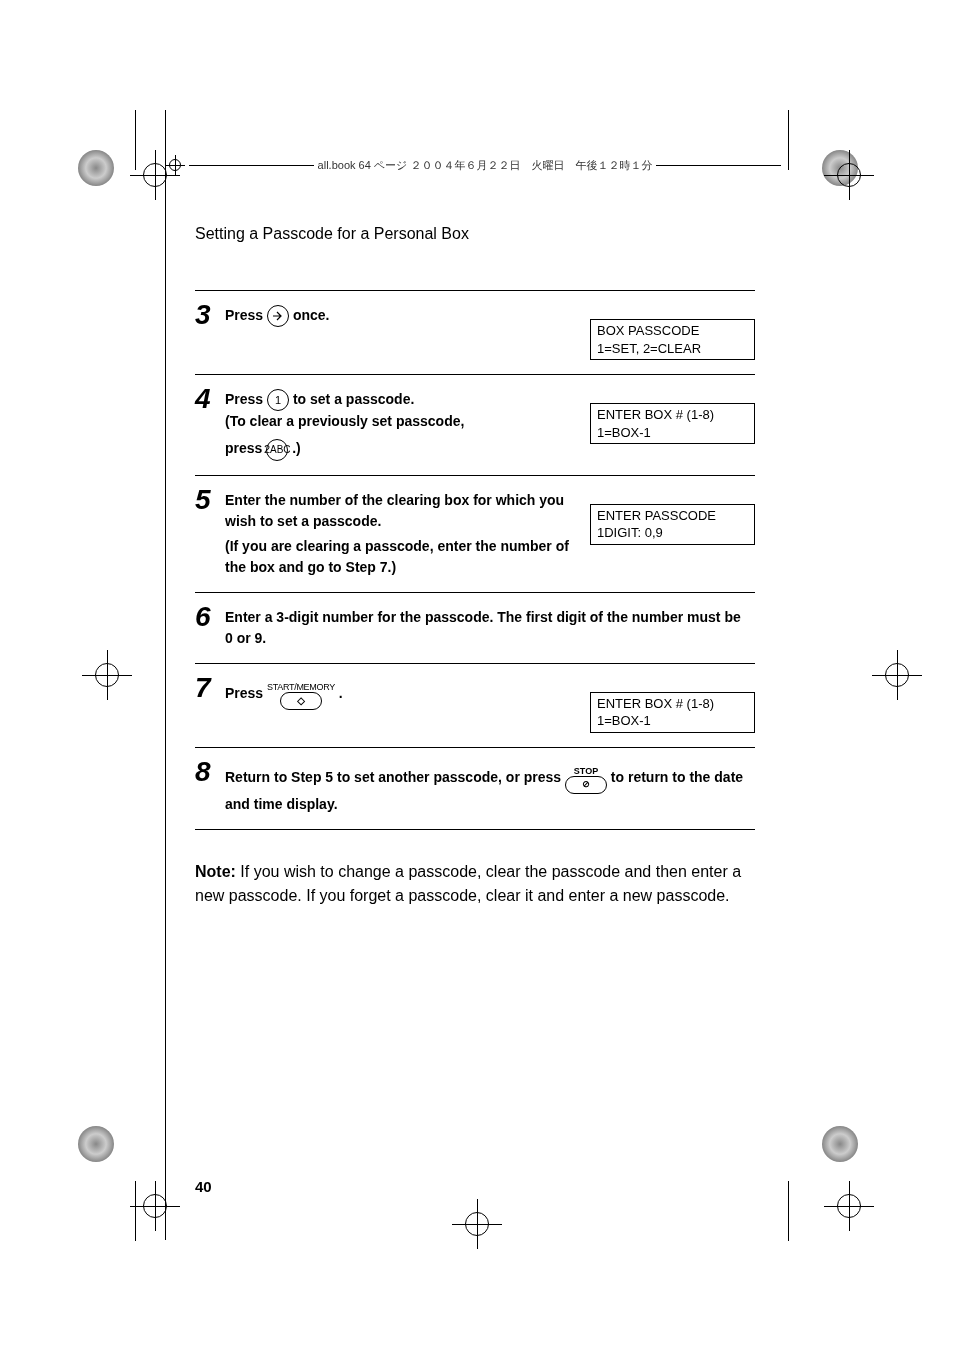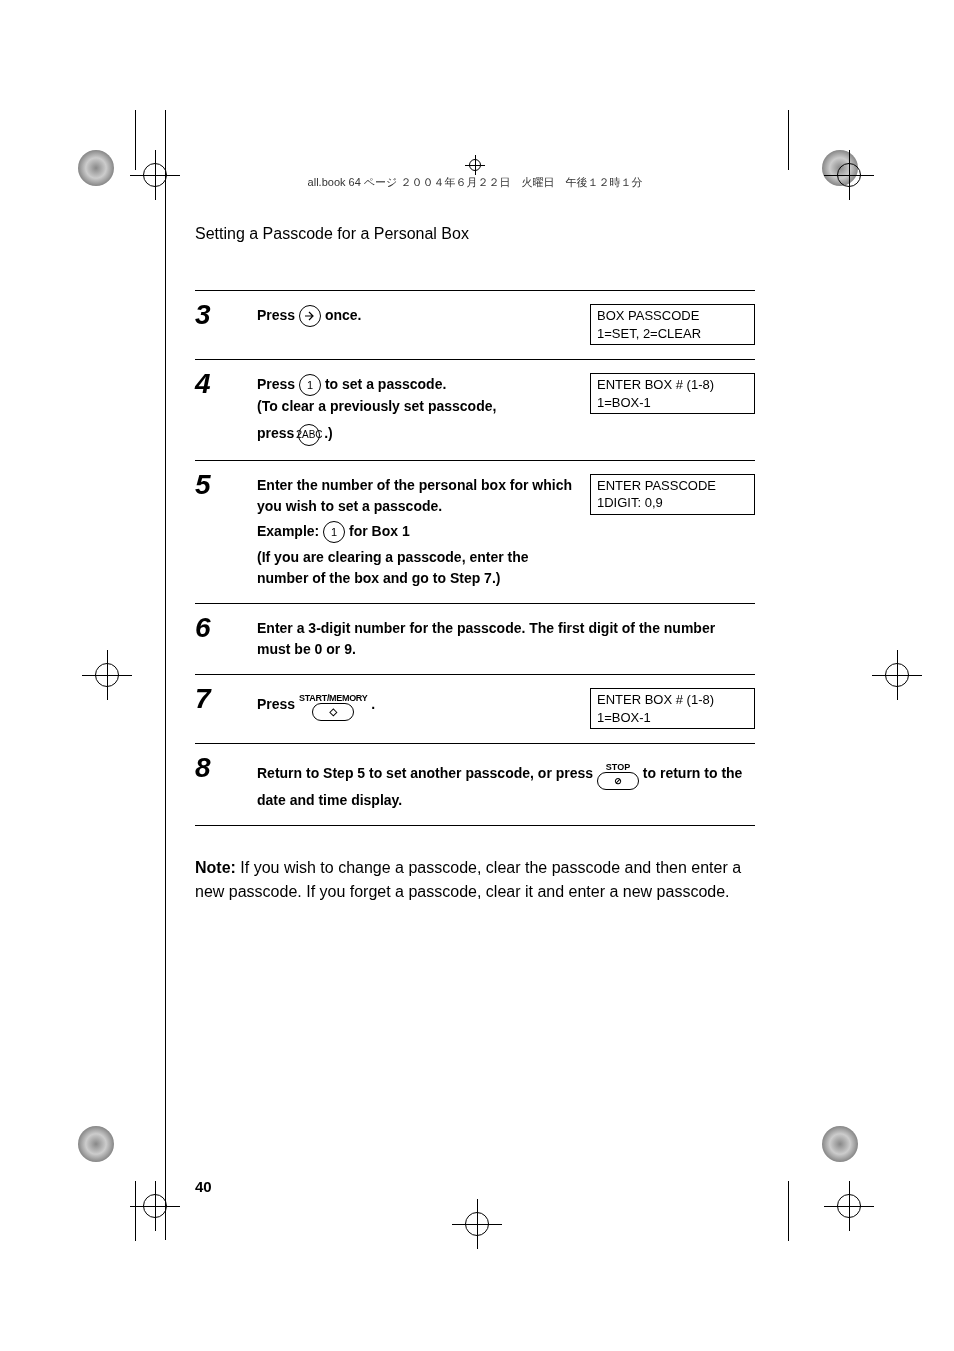--- a/index.html
+++ b/index.html
@@ -55,21 +55,20 @@
     }
     .header-strip {
       position: absolute;
       top: 20px;
       left: 0;
       right: 0;
       display: flex;
       align-items: center;
       font-size: 11px;
       color: #333;
-      flex-direction: column;
     }
     .header-strip .line { flex: 1; height: 1px; background: #000; margin: 0 4px; }
     .header-strip .cross-small {
       position: relative;
       width: 20px; height: 20px;
     }
     .header-strip .cross-small::before, .header-strip .cross-small::after {
       content:''; position:absolute; background:#000;
     }
     .header-strip .cross-small::before { width:20px; height:1px; top:10px; }
@@ -106,30 +105,29 @@
       flex-shrink: 0;
       line-height: 1;
     }
     .step-body {
       flex: 1;
       font-size: 14px;
       font-weight: bold;
       line-height: 1.5;
       padding-top: 4px;
       padding-right: 8px;
-      margin-left: 32px;
     }
     .display-box {
       border: 1px solid #000;
       font-size: 13px;
       font-weight: normal;
       padding: 2px 6px;
       width: 165px;
       flex-shrink: 0;
-      margin-top: 3px;
+      margin-top: 18px;
       line-height: 1.35;
       font-family: Arial, sans-serif;
     }
     .key-circle {
       display: inline-flex;
       width: 22px; height: 22px;
       border: 1px solid #000;
       border-radius: 50%;
       align-items: center; justify-content: center;
       font-size: 11px;
@@ -147,21 +145,21 @@
       position: relative;
     }
     .key-start {
       display: inline-block;
       vertical-align: middle;
       text-align: center;
       line-height: 1;
     }
     .key-start .lbl {
       font-size: 9px;
-      font-weight: bold;
+      font-weight: normal;
       letter-spacing: -0.3px;
     }
     .key-stop {
       display: inline-block;
       vertical-align: middle;
       text-align: center;
       line-height: 1;
     }
     .key-stop .lbl { font-size: 9px; font-weight: bold; }
     .diamond {
@@ -296,26 +294,21 @@
       <div class="display-box">
         <div>ENTER BOX # (1-8)</div>
         <div>1=BOX-1</div>
       </div>
     </div>
     <div class="hr"></div>
 
     <div class="step-row">
       <div class="step-num">5</div>
       <div class="step-body">
-        <div>Enter the number of the personal box for which you wish to set a passcode.</div>
-        <div style="margin-top:4px;">
-          <span>Example: </span>
-          <span class="key-circle">1</span>
-          <span> for Box 1</span>
-        </div>
+        <div>Enter the number of the clearing box for which you wish to set a passcode.</div>
         <div style="margin-top:4px;">(If you are clearing a passcode, enter the number of the box and go to Step 7.)</div>
       </div>
       <div class="display-box">
         <div>ENTER PASSCODE</div>
         <div>1DIGIT: 0,9</div>
       </div>
     </div>
     <div class="hr"></div>
 
     <div class="step-row">

